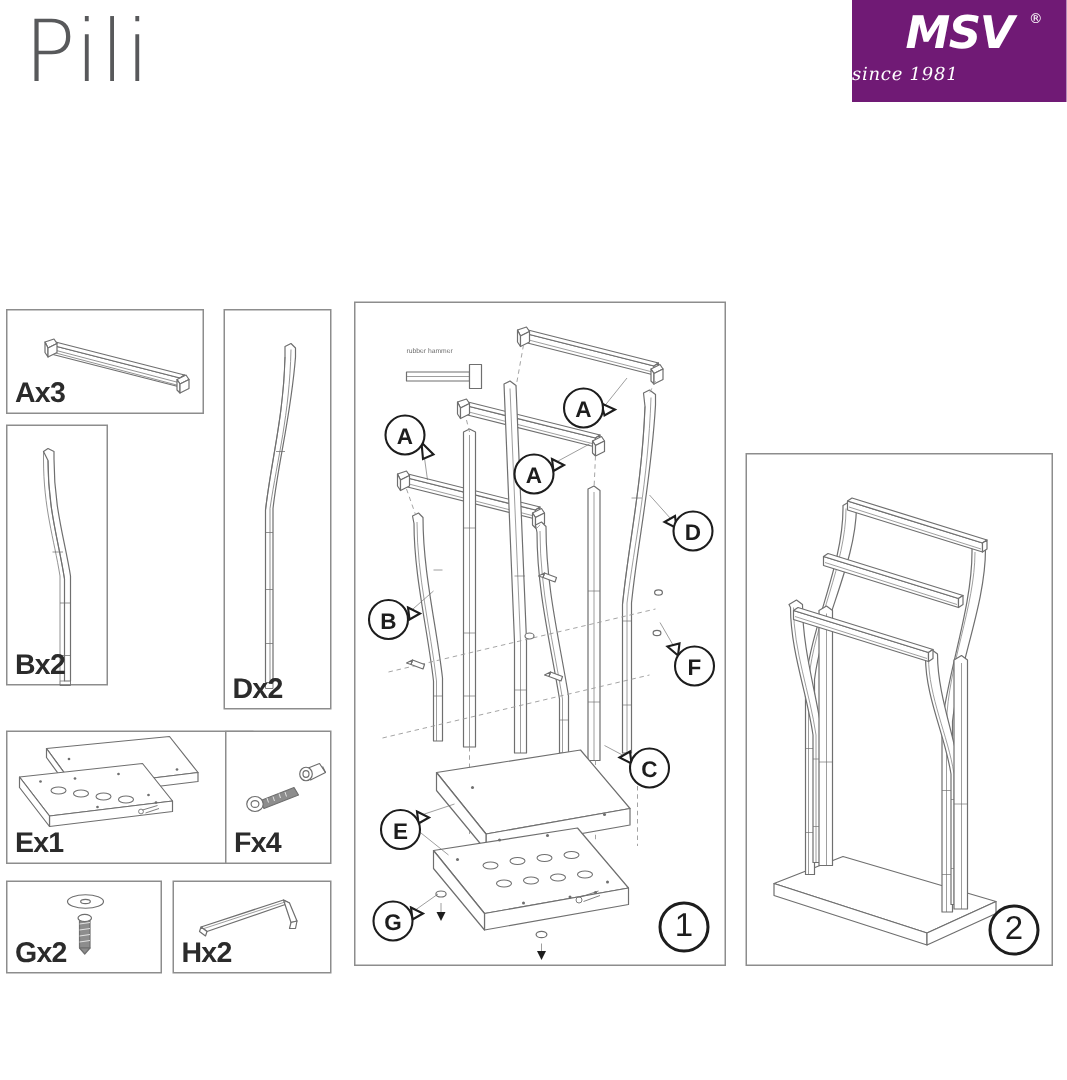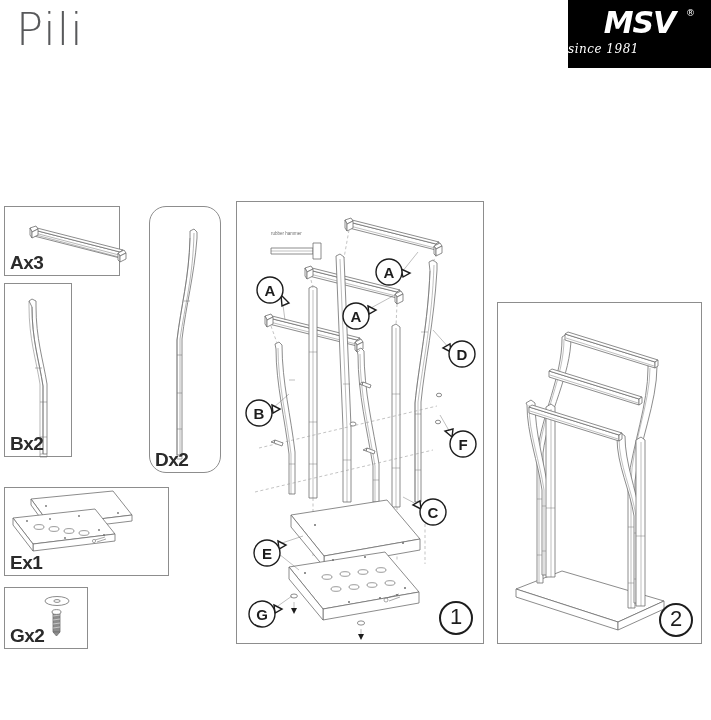--- a/index.html
+++ b/index.html
@@ -20,33 +20,33 @@
     left: 0; top: 0;
     width: 711px;
     height: 720px;
   }
   
   #product-title {
     position: absolute;
     left: 16px;
     top: 6px;
     font-family: "DejaVu Sans", sans-serif;
-    font-size: 45px;
+    font-size: 57px;
     font-weight: 300;
     letter-spacing: 1px;
     color: #58595b;
     line-height: 1.05;
   }
   #brand-logo {
     position: absolute;
     left: 568px;
     top: 0px;
     width: 143px;
     height: 68px;
-    background: #000000;
+    background: #701a75;
   }
   #brand-logo .brand-mark {
     position: absolute;
     left: 0; right: 0;
     top: 5px;
     text-align: center;
     font-family: "DejaVu Sans", sans-serif;
     font-size: 30px;
     font-weight: bold;
     font-style: italic;
@@ -126,21 +126,21 @@
 <div id="sheet">
 
   <div id="product-title">Pili</div>
 
   <div id="brand-logo">
     <div class="brand-mark">MSV</div>
     <div class="brand-reg">®</div>
     <div class="brand-since">since 1981</div>
   </div>
 
-  <div class="panel" style="left:4px; top:206px; width:116px; height:70px;">
+  <div class="panel" style="left:4px; top:206px; width:132px; height:70px;">
     <svg width="132" height="70" viewBox="0 0 132 70">
       <g fill="#ffffff" stroke="#6f6f6f" stroke-width="0.8" stroke-linejoin="round">
         <path d="M29 23 L115 45 L115 51 L29 29 Z"></path>
         <path d="M29 23 L32 21 L118 43 L115 45 Z"></path>
         <path d="M115 45 L118 43 L118 49 L115 51 Z"></path>
         <path d="M31 28 L114 50" stroke-width="0.5"></path>
         <path d="M30 26 L114 48" stroke-width="0.5"></path>
 
         <path d="M25 21 L31 19 L33 22 L27 25 Z"></path>
         <path d="M25 21 L27 25 L27 31 L25 28 Z"></path>
@@ -166,21 +166,21 @@
         <path d="M35 170 L35 173 L42 173 L42 170" fill="none" stroke-width="0.6"></path>
         <line x1="35" y1="118" x2="42" y2="118" stroke-width="0.5"></line>
         <line x1="35" y1="153" x2="42" y2="153" stroke-width="0.5"></line>
         <line x1="30" y1="84" x2="37" y2="84" stroke-width="0.5"></line>
       </g>
     </svg>
     <div class="panel-label">Bx2</div>
   </div>
 
 
-  <div class="panel" style="left:149px; top:206px; width:72px; height:267px;border-radius:17px;">
+  <div class="panel" style="left:149px; top:206px; width:72px; height:267px;">
     <svg width="72" height="267" viewBox="0 0 72 267">
       <g fill="#ffffff" stroke="#6f6f6f" stroke-width="0.8" stroke-linejoin="round">
         <path d="M40 24 L44 22 L47 25 L47 31
                  C44 70 36 98 32 132
                  L32 248 L27 248 L27 133
                  C31 99 39 71 40 31 Z"></path>
         <path d="M40 31 C39 71 31 99 27 133 L27 248" fill="none" stroke-width="0.5"></path>
         <path d="M44 26 C43 70 35 98 30 132 L30 248" fill="none" stroke-width="0.5"></path>
         <path d="M27 248 L27 252 L32 252 L32 248" fill="none" stroke-width="0.6"></path>
         <line x1="34" y1="94" x2="40" y2="94" stroke-width="0.5"></line>
@@ -223,22 +223,45 @@
         <g stroke="#6f6f6f" stroke-width="0.6" fill="none">
           <path d="M90 52 L100 49"></path>
           <path d="M92 54 L101 51"></path>
           <circle cx="89" cy="53" r="1.6"></circle>
         </g>
       </g>
     </svg>
     <div class="panel-label">Ex1</div>
   </div>
 
-
-  <div class="panel" style="left:4px; top:587px; width:84px; height:62px;">
+  <div class="panel" style="left:150px; top:487px; width:71px; height:89px;">
+    <svg width="71" height="89" viewBox="0 0 71 89">
+      <g stroke="#6f6f6f" stroke-width="0.8" stroke-linejoin="round">
+
+        <path d="M22 46 L45 37 L48 42 L25 51 Z" fill="#8d8d8d"></path>
+        <g stroke="#ffffff" stroke-width="0.5">
+          <path d="M27 44 L28 47"></path>
+            <path d="M31 43 L32 46"></path>
+          <path d="M35 41 L36 44"></path>
+            <path d="M39 40 L40 43"></path>
+        </g>
+
+        <ellipse cx="19" cy="48" rx="5.5" ry="5" fill="#ffffff"></ellipse>
+        <ellipse cx="19" cy="48" rx="2.6" ry="2.3" fill="#ffffff"></ellipse>
+
+        <path d="M52 25 L62 21 L66 27 L56 32 Z" fill="#ffffff"></path>
+        <ellipse cx="53" cy="28" rx="4.2" ry="4.5" fill="#ffffff"></ellipse>
+        <ellipse cx="53" cy="28" rx="2" ry="2.2" fill="#ffffff"></ellipse>
+        <path d="M64 23 L66 27" fill="none"></path>
+      </g>
+    </svg>
+    <div class="panel-label">Fx4</div>
+  </div>
+
+  <div class="panel" style="left:4px; top:587px; width:104px; height:62px;">
     <svg width="104" height="62" viewBox="0 0 104 62">
       <g stroke="#6f6f6f" stroke-width="0.8" stroke-linejoin="round" fill="#ffffff">
 
         <ellipse cx="52" cy="13" rx="12" ry="4.5"></ellipse>
         <ellipse cx="52" cy="13" rx="3.2" ry="1.4"></ellipse>
 
         <rect x="48" y="24" width="7" height="20" fill="#8d8d8d"></rect>
         <g stroke="#ffffff" stroke-width="0.5">
           <line x1="48" y1="28" x2="55" y2="27"></line>
           <line x1="48" y1="32" x2="55" y2="31"></line>
@@ -246,20 +269,32 @@
           <line x1="48" y1="40" x2="55" y2="39"></line>
         </g>
 
         <ellipse cx="51.5" cy="24" rx="4.5" ry="2.4" fill="#ffffff"></ellipse>
         <path d="M48 44 L51.5 48 L55 44 Z" fill="#8d8d8d"></path>
       </g>
     </svg>
     <div class="panel-label">Gx2</div>
   </div>
 
+  <div class="panel" style="left:115px; top:587px; width:106px; height:62px;">
+    <svg width="106" height="62" viewBox="0 0 106 62">
+      <g stroke="#6f6f6f" stroke-width="0.8" stroke-linejoin="round" fill="#ffffff">
+        <path d="M18 30 L73 12 L77 14 L22 33 Z"></path>
+        <path d="M73 12 L77 14 L82 26 L78 27 Z"></path>
+        <path d="M18 30 L22 33 L21 36 L17 33 Z"></path>
+        <path d="M78 27 L82 26 L81 31 L77 31 Z"></path>
+        <line x1="20" y1="31" x2="75" y2="13" stroke-width="0.45"></line>
+      </g>
+    </svg>
+    <div class="panel-label">Hx2</div>
+  </div>
 
   <div class="step" style="left:236px; top:201px; width:248px; height:443px;">
     <svg width="248" height="443" viewBox="0 0 248 443">
       <defs>
         <style>
           .ln  { fill:#ffffff; stroke:#6f6f6f; stroke-width:0.8; stroke-linejoin:round; }
           .thin{ fill:none;    stroke:#6f6f6f; stroke-width:0.45; }
           .dash{ fill:none;    stroke:#9a9a9a; stroke-width:0.6; stroke-dasharray:3 2.5; }
           .cal { fill:#ffffff; stroke:#1d1d1d; stroke-width:1.4; }
           .calt{ fill:#1d1d1d; stroke:none; font-family:"Liberation Sans",sans-serif;

